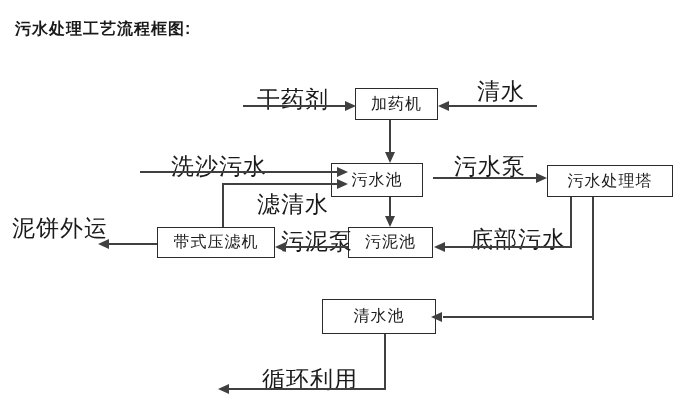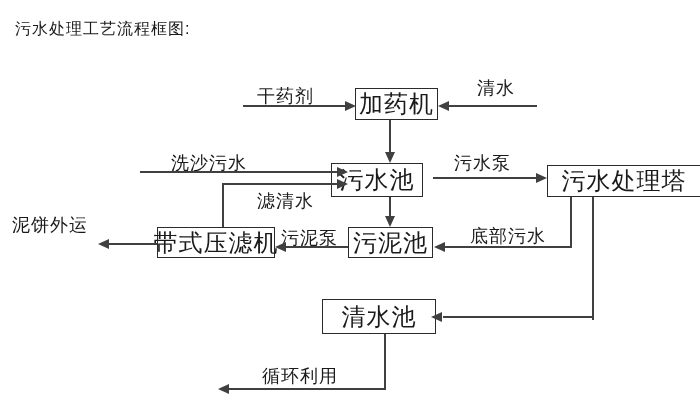--- a/index.html
+++ b/index.html
@@ -7,41 +7,41 @@
     --text:#1a1a1a; --background:#ffffff;
   }
   html,body{margin:0;padding:0;background:#fff;}
   .canvas{
     position:relative;width:700px;height:420px;overflow:hidden;
     background:var(--background);color:var(--text);
     font-family:"Liberation Sans","DejaVu Sans",sans-serif;
   }
   .title{
     position:absolute;left:15px;top:19px;
-    font-size:16px;font-weight:normal;letter-spacing:1px;white-space:nowrap;
+    font-size:16px;font-weight:bold;letter-spacing:1px;white-space:nowrap;
   }
   .node{
     position:absolute;background:var(--box-fill);
     border:1.5px solid var(--box-border);box-sizing:border-box;
     display:flex;align-items:center;justify-content:center;
-    font-size:24px;white-space:nowrap;letter-spacing:1px;
+    font-size:16px;white-space:nowrap;letter-spacing:1px;
   }
-  .lbl{position:absolute;font-size:18px;white-space:nowrap;letter-spacing:1px;}
+  .lbl{position:absolute;font-size:23px;white-space:nowrap;letter-spacing:1px;}
   .ln{position:absolute;background:var(--line);}
   .ln.h{height:2px;}
   .ln.v{width:2px;}
   .arr{position:absolute;width:0;height:0;}
   .arr.r{border-top:5px solid transparent;border-bottom:5px solid transparent;border-left:11px solid var(--line);}
   .arr.l{border-top:5px solid transparent;border-bottom:5px solid transparent;border-right:11px solid var(--line);}
   .arr.d{border-left:5px solid transparent;border-right:5px solid transparent;border-top:11px solid var(--line);}
 
   
   #n-dosing{left:355px;top:88px;width:83px;height:32px;}
   #n-sewage{left:331px;top:163px;width:92px;height:34px;}
-  #n-tower{left:547px;top:165px;width:154px;height:32px;}
+  #n-tower{left:547px;top:165px;width:126px;height:32px;}
   #n-sludge{left:348px;top:227px;width:85px;height:31px;text-align:right;}
   #n-belt{left:157px;top:227px;width:118px;height:31px;}
   #n-clean{left:322px;top:299px;width:114px;height:35px;}
 
   
   #l-dry{left:257px;top:84px;}
   #l-cw{left:477px;top:76px;}
   #l-sand{left:171px;top:151px;}
   #l-spump{left:454px;top:151px;}
   #l-filt{left:257px;top:189px;}

